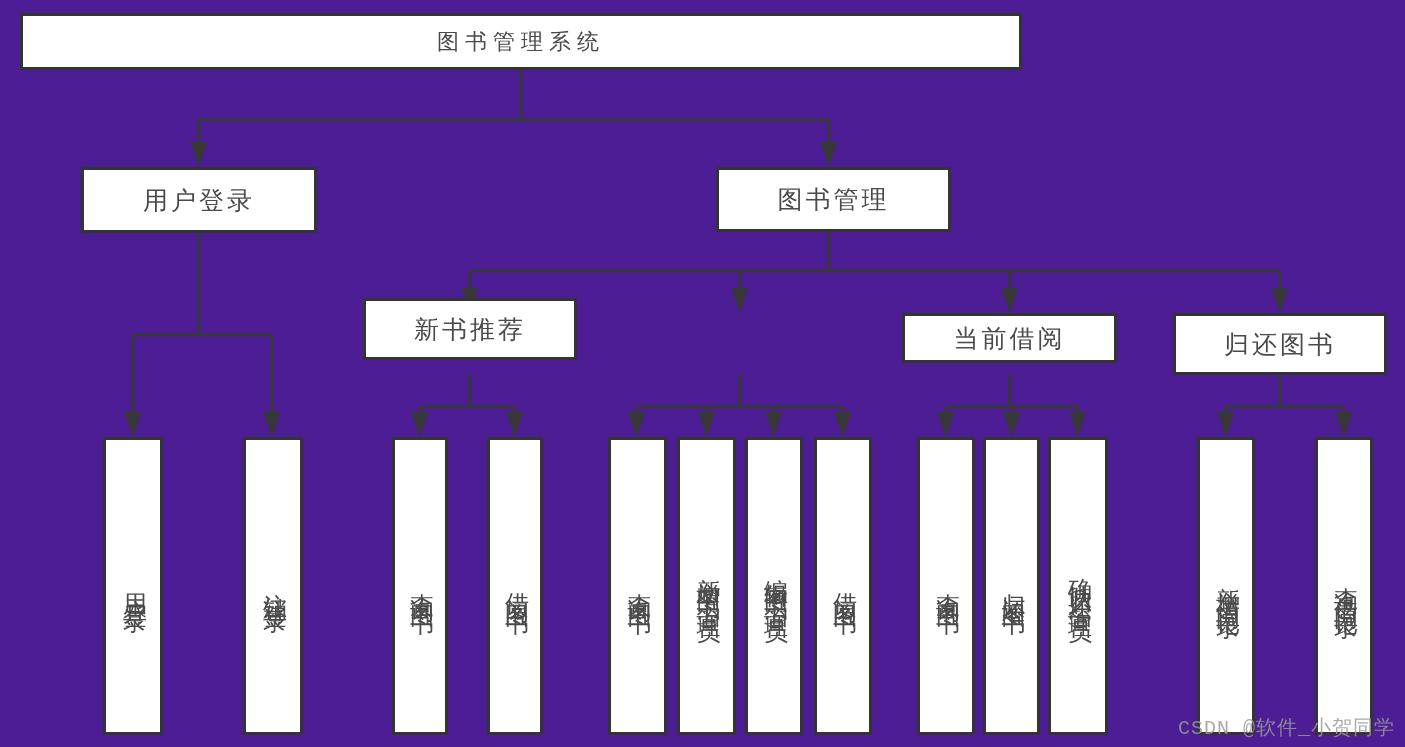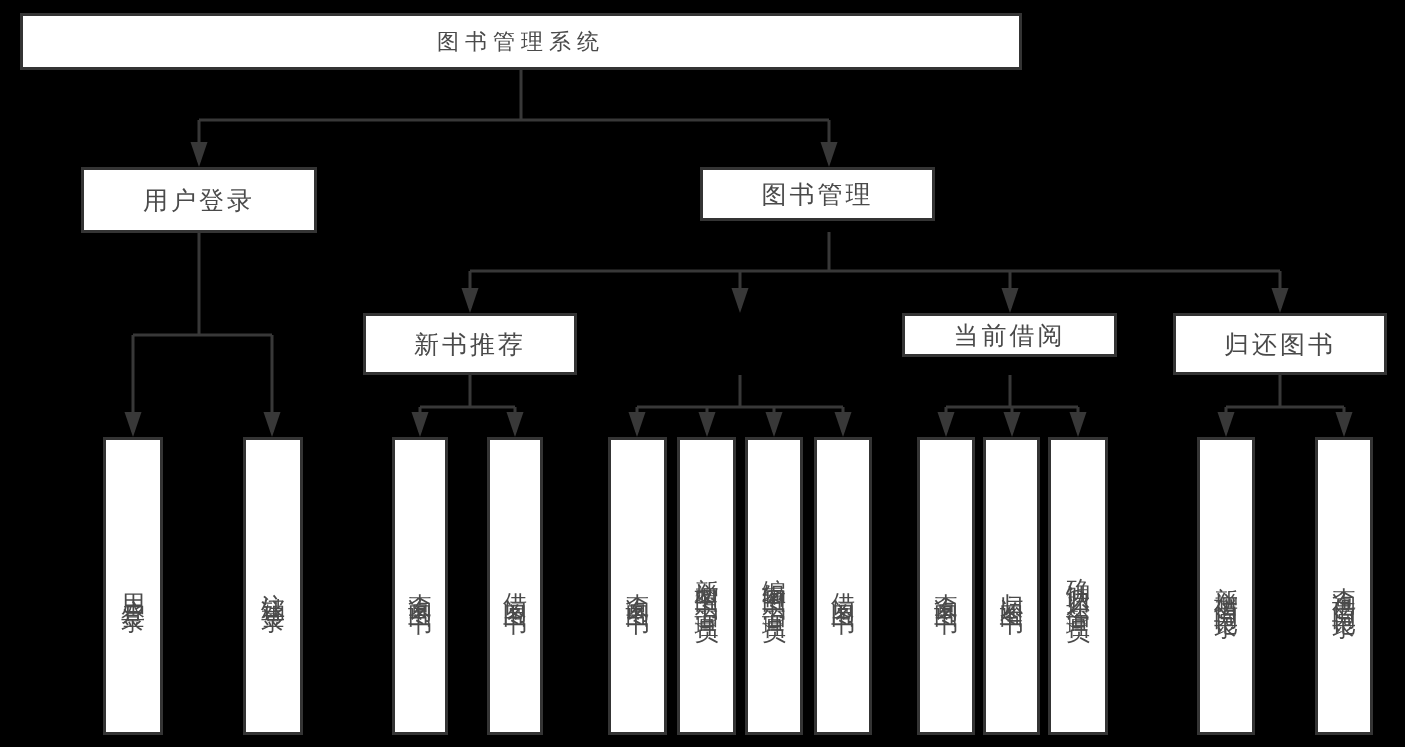--- a/index.html
+++ b/index.html
@@ -6,23 +6,24 @@
   html, body {
     margin: 0;
     padding: 0;
     background: #ffffff;
     font-family: "Liberation Sans", "DejaVu Sans", sans-serif;
   }
   #stage {
     position: relative;
     width: 1405px;
     height: 747px;
-    background: #000000;
+    background: #4c1d95;
     overflow: hidden;
     color: #4a4a4a;
+    font-family: Liberation Mono, monospace;
   }
   #connectors {
     position: absolute;
     left: 0;
     top: 0;
     width: 1405px;
     height: 747px;
   }
   #connectors path {
     fill: none;
@@ -120,28 +121,28 @@
     </g>
   </svg>
 
   <div class="node root" style="left:20px; top:13px; width:1002px; height:57px">
     <span class="label">图书管理系统</span>
   </div>
 
   <div class="node branch" style="left:81px; top:167px; width:236px; height:66px">
     <span class="label">用户登录</span>
   </div>
-  <div class="node branch" style="left:700px; top:167px; width:235px; height:54px">
+  <div class="node branch" style="left:716px; top:167px; width:235px; height:65px">
     <span class="label">图书管理</span>
   </div>
 
-  <div class="node branch" style="left:363px; top:313px; width:214px; height:62px">
+  <div class="node branch" style="left:363px; top:298px; width:214px; height:62px">
     <span class="label">新书推荐</span>
   </div>
-  <div class="node branch" style="left:902px; top:313px; width:215px; height:44px">
+  <div class="node branch" style="left:902px; top:313px; width:215px; height:50px">
     <span class="label">当前借阅</span>
   </div>
   <div class="node branch" style="left:1173px; top:313px; width:214px; height:62px">
     <span class="label">归还图书</span>
   </div>
 
   <div class="node leaf" style="left:103px; top:437px; width:60px; height:298px">
     <span class="label">用户登录</span>
   </div>
   <div class="node leaf" style="left:243px; top:437px; width:60px; height:298px">
@@ -178,14 +179,15 @@
     <span class="label">确认归还（管理员）</span>
   </div>
 
   <div class="node leaf" style="left:1197px; top:437px; width:58px; height:298px">
     <span class="label">新增借阅记录</span>
   </div>
   <div class="node leaf" style="left:1315px; top:437px; width:58px; height:298px">
     <span class="label">查询借阅记录</span>
   </div>
 
+  <div class="watermark">CSDN @软件_小贺同学</div>
 
 </div>
 
 </body></html>

